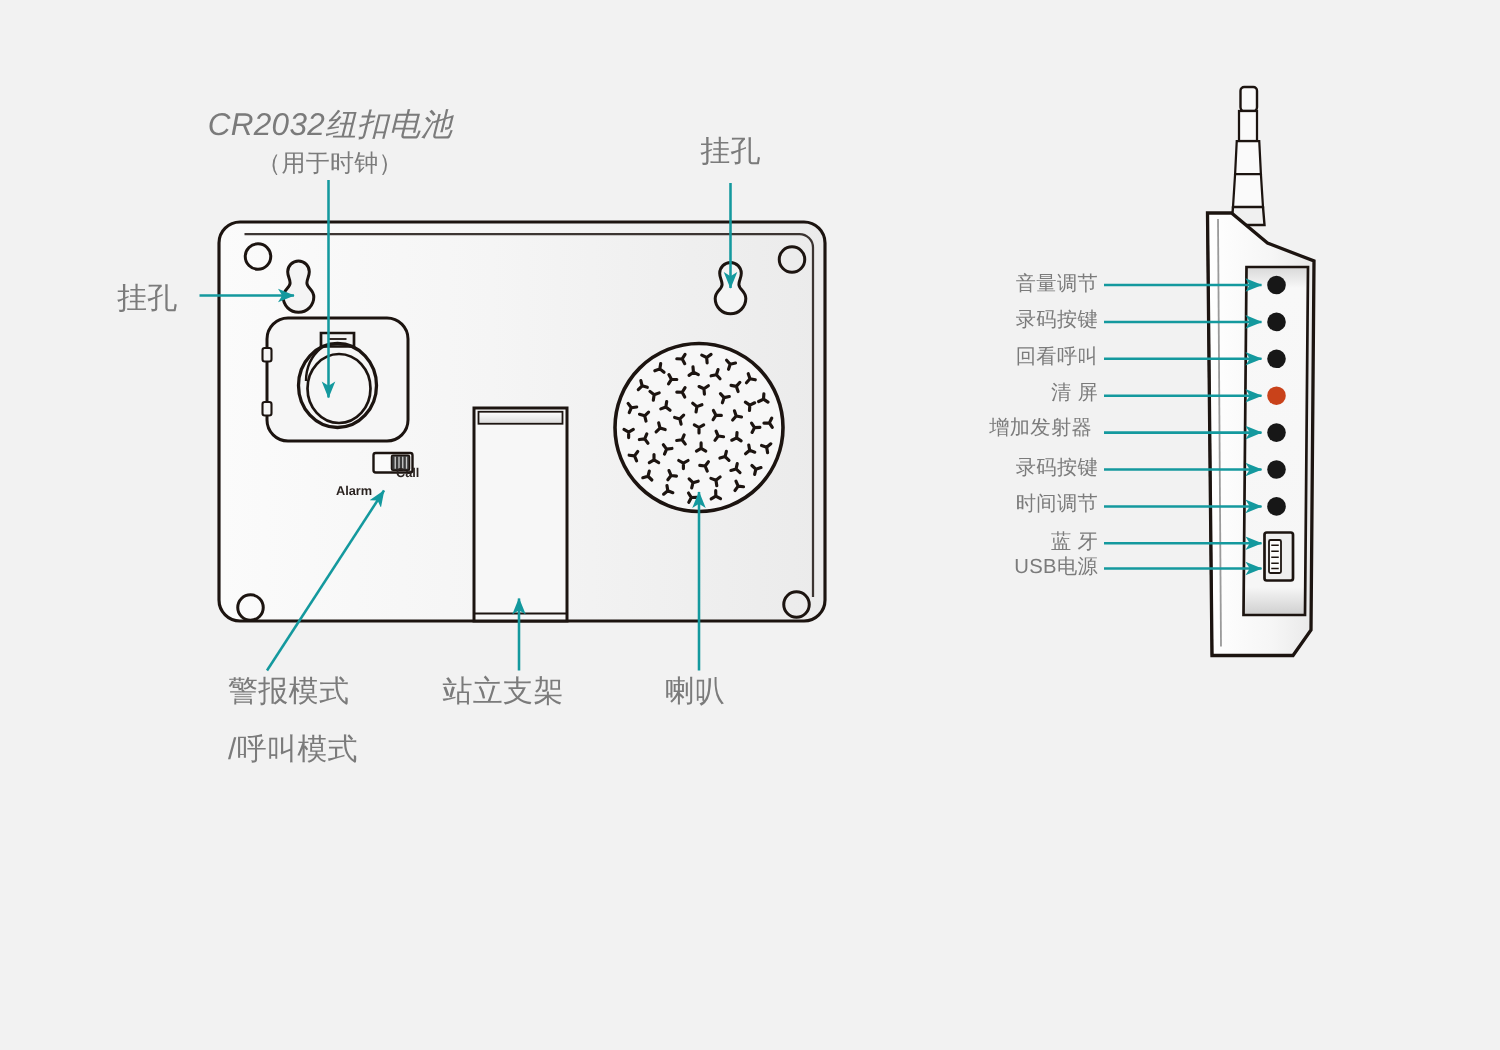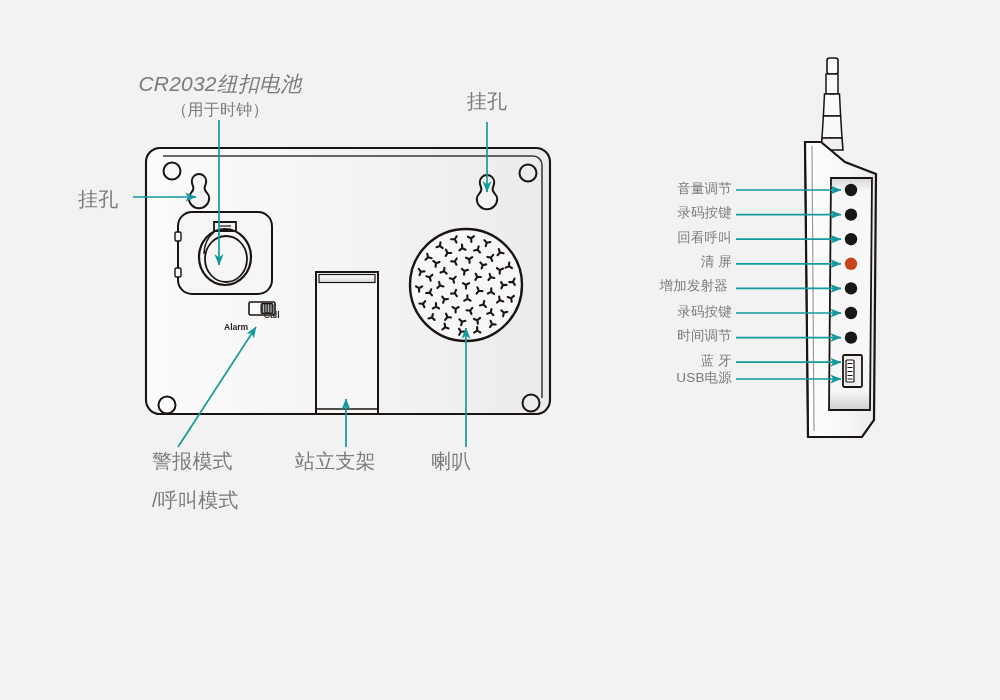--- a/index.html
+++ b/index.html
@@ -239,21 +239,21 @@
 
   <div class="lbl lbl-main" style="left:78px; top:188px;">挂孔</div>
 
   <div class="lbl lbl-main r-center" style="left:427px; top:90px; width:120px;">挂孔</div>
 
   <div class="lbl lbl-main" style="left:152px; top:450px;">警报模式</div>
   <div class="lbl lbl-main" style="left:152px; top:477px;margin-top:12px;">/呼叫模式</div>
 
   <div class="lbl lbl-main" style="left:295px; top:450px;">站立支架</div>
 
-  <div class="lbl lbl-main" style="left:431px; top:450px;">喇叭</div>
+  <div class="lbl lbl-main" style="left:443px; top:450px;">喇叭</div>
 
   <div class="lbl lbl-switch" style="left:224px; top:322px;">Alarm</div>
   <div class="lbl lbl-switch" style="left:264px; top:310px;">Call</div>
 
   <div id="side-labels">
       <div class="lbl lbl-right" style="left: 572px; top: 180.5px; width: 160px;">音量调节</div>
       <div class="lbl lbl-right" style="left: 572px; top: 205.1px; width: 160px;">录码按键</div>
       <div class="lbl lbl-right" style="left: 572px; top: 229.7px; width: 160px;">回看呼叫</div>
       <div class="lbl lbl-right" style="left: 572px; top: 254.3px; width: 160px;">清 屏</div>
       <div class="lbl lbl-right" style="left: 568px; top: 278.9px; width: 160px; font-family: Liberation Mono, monospace;">增加发射器</div>

